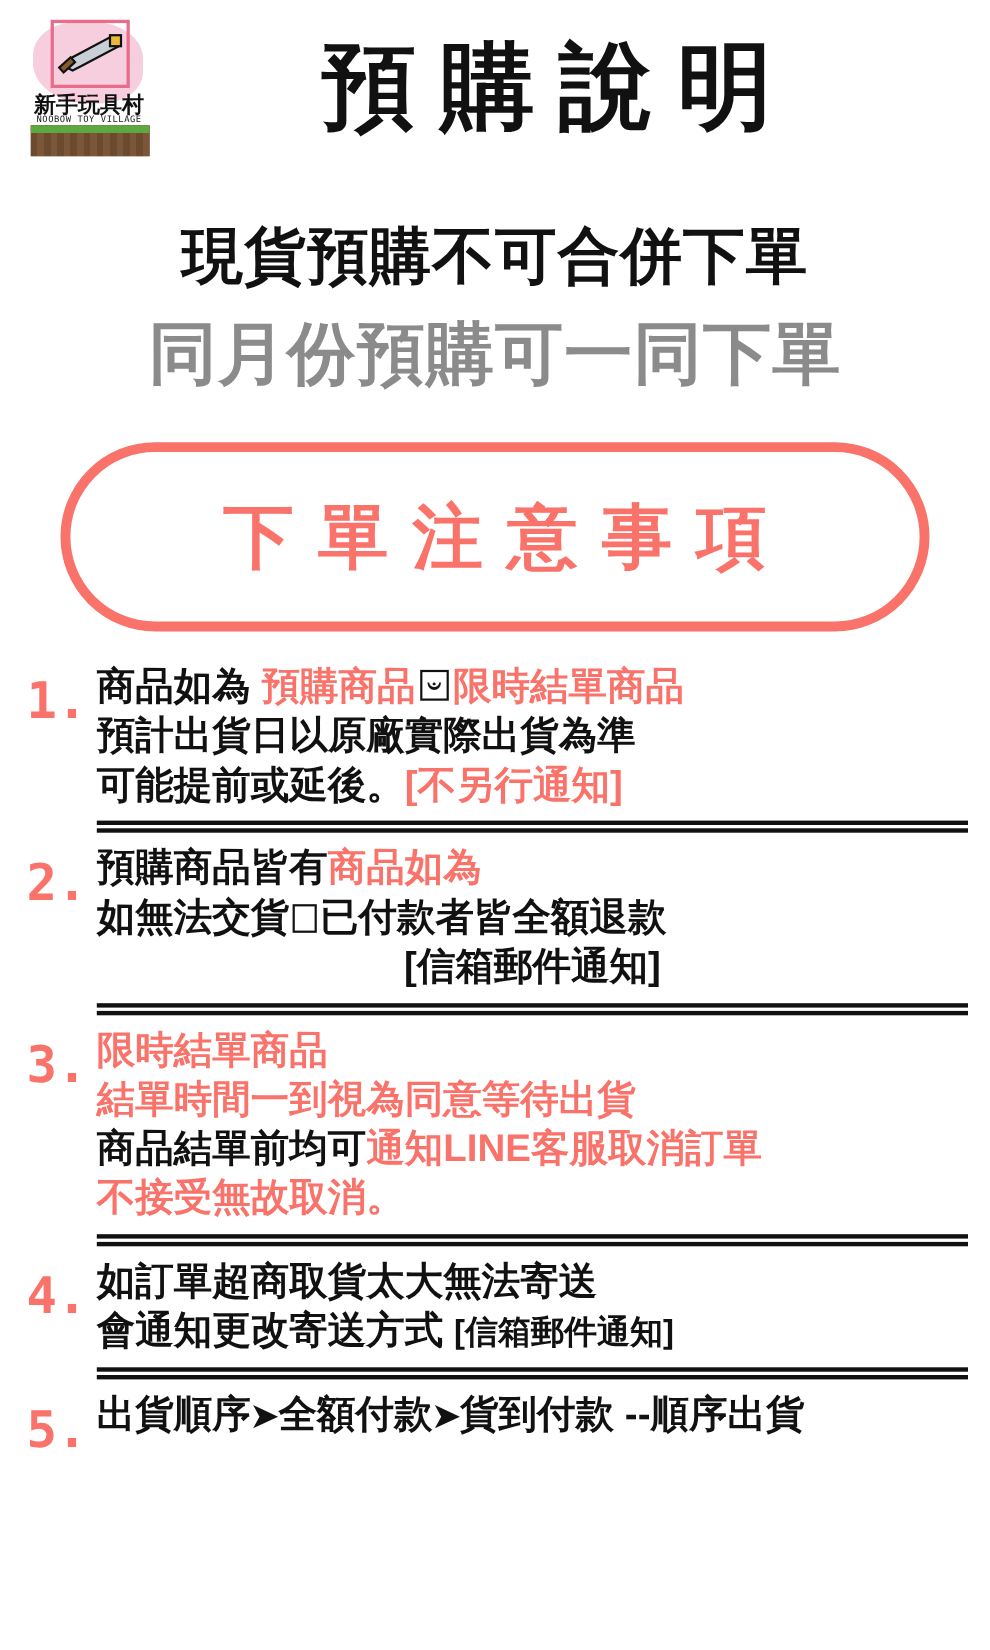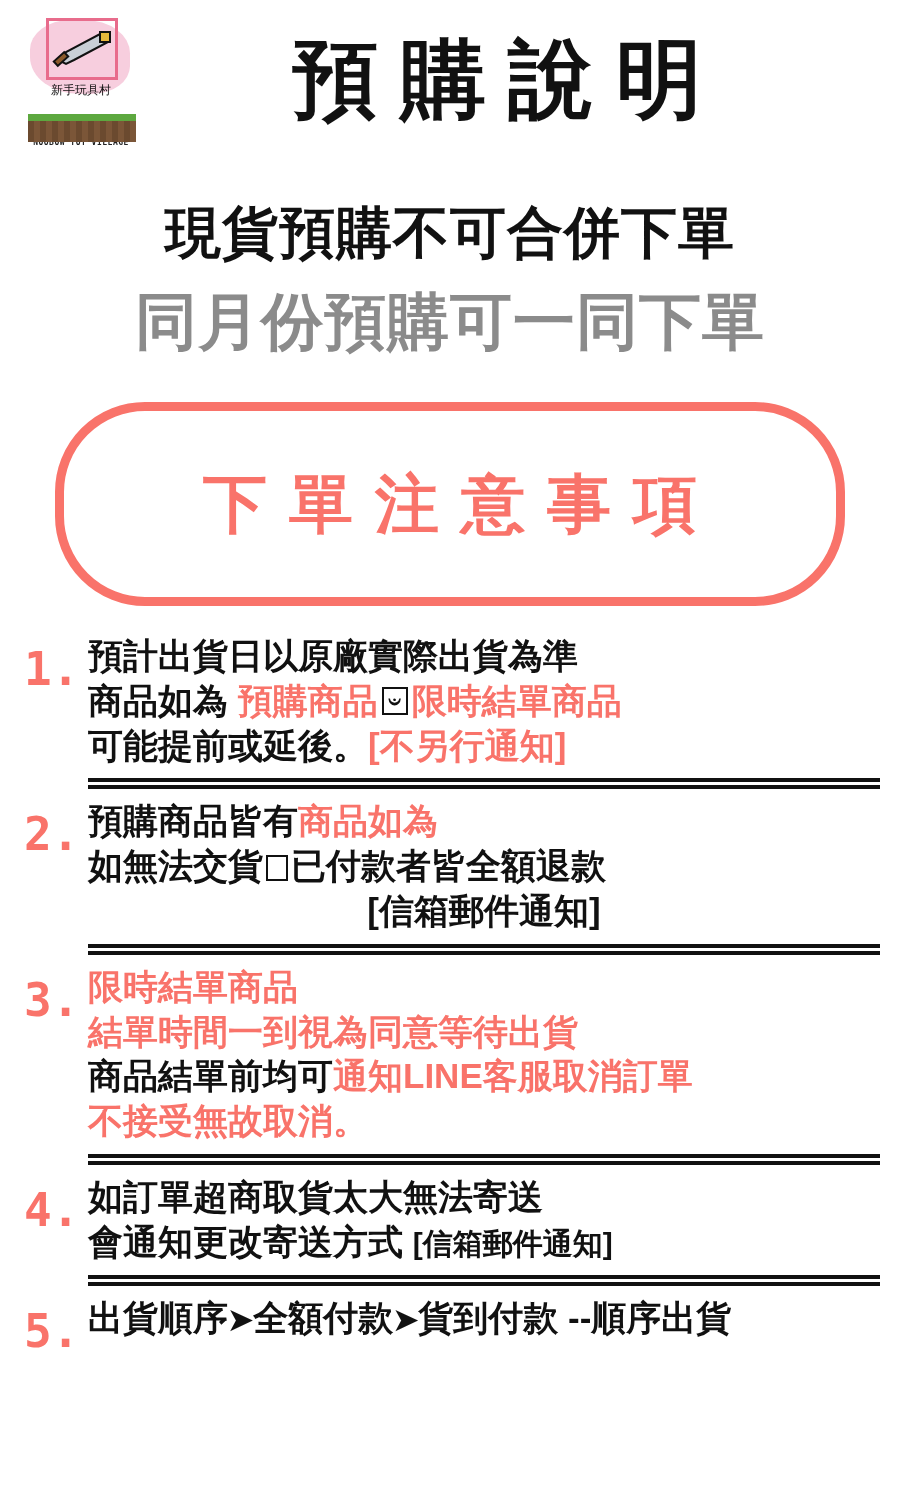--- a/index.html
+++ b/index.html
@@ -47,36 +47,35 @@
   .logo-sword {
     position: absolute;
     left: 28px; top: 14px;
     width: 66px; height: 38px;
   }
   .logo-name {
     position: absolute;
     left: 0; top: 66px;
     width: 118px;
     text-align: center;
-    font-size: 12px;
-    font-weight: normal;
+    font-size: 20px;
+    font-weight: bold;
     letter-spacing: 0px;
     color: #111;
   }
   .logo-sub {
     position: absolute;
     left: 0; top: 88px;
     width: 118px;
     text-align: center;
     font-size: 8px;
-    font-weight: bold;
+    font-weight: normal;
     letter-spacing: 0.5px;
     color: #222;
     font-family: "DejaVu Sans Mono", monospace;
-    margin-top: 34px;
   }
   .logo-ground {
     position: absolute;
     left: 6px; top: 98px;
     width: 108px; height: 28px;
     background:
       linear-gradient(#5da83f 0 7px, transparent 7px),
       repeating-linear-gradient(90deg,#6b4a2f 0 6px,#7b5638 6px 12px),
       #6b4a2f;
   }
@@ -110,21 +109,21 @@
   }
 
   
   .banner-wrap {
     display: flex;
     justify-content: center;
     margin-top: 38px;
   }
   .banner {
     width: 790px;
-    height: 204px;
+    height: 172px;
     border: 9px solid #f9736a;
     border-radius: 90px;
     display: flex;
     align-items: center;
     justify-content: center;
     box-sizing: border-box;
   }
   .banner-text {
     font-size: 64px;
     font-weight: bold;
@@ -222,22 +221,22 @@
 <div class="banner-wrap">
   <div class="banner">
     <div class="banner-text">下單注意事項</div>
   </div>
 </div>
 
 <div class="rules" id="rules-root">
     <div class="rule">
       <div class="rule-num">1.</div>
       <div class="rule-body">
+        <div class="line"><span>商品如為 </span><span class="red">預購商品</span><span class="boxglyph">𝄑</span><span class="red">限時結單商品</span></div>
         <div class="line"><span>預計出貨日以原廠實際出貨為準</span></div>
-        <div class="line"><span>商品如為 </span><span class="red">預購商品</span><span class="boxglyph">𝄑</span><span class="red">限時結單商品</span></div>
         <div class="line"><span>可能提前或延後。</span><span class="red">[不另行通知]</span></div>
       </div>
     </div>
     <div class="divider"></div>
     <div class="rule">
       <div class="rule-num">2.</div>
       <div class="rule-body">
         <div class="line"><span>預購商品皆有</span><span class="red">商品如為</span></div>
         <div class="line"><span>如無法交貨</span><span class="blankbox"></span><span>已付款者皆全額退款</span></div>
         <div class="line center"><span>[信箱郵件通知]</span></div>

